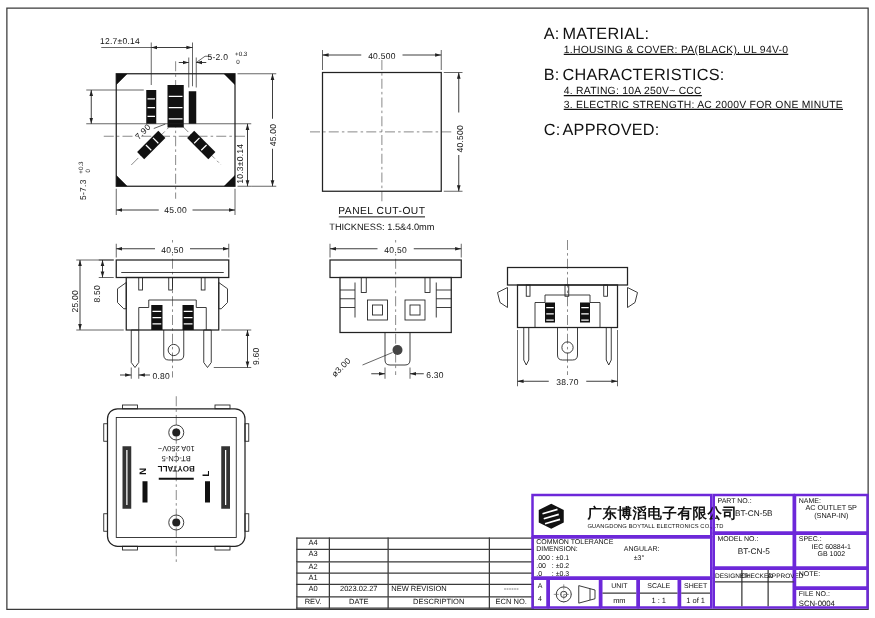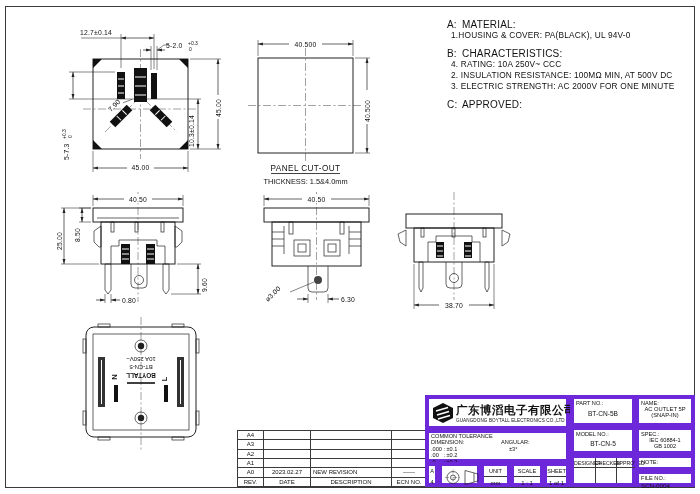--- a/index.html
+++ b/index.html
@@ -14,32 +14,32 @@
   .ol2{fill:none;stroke:#222;stroke-width:.7;}
   .dim{stroke:#222;stroke-width:.7;fill:none;}
   .ext{stroke:#222;stroke-width:.55;fill:none;}
   .cl{stroke:#555;stroke-width:.55;fill:none;stroke-dasharray:8 2.5 2 2.5;}
   .wst{stroke:#fff;stroke-width:1;}
   
   .spec{left:435px;top:12px;width:256px;}
   .spec-title{display:inline-block;font-family:"Liberation Serif",serif;font-style:italic;
     font-weight:bold;font-size:12.5px;letter-spacing:.6px;border-bottom:1.4px solid #111;
     padding-bottom:1px;margin-bottom:8px;}
-  .spec-head{font-size:10px;letter-spacing:.2px;margin-top:7px;margin-left:12px;}
+  .spec-head{font-size:13px;letter-spacing:.2px;margin-top:7px;}
   .spec-head .lbl{display:inline-block;width:15px;}
-  .spec-item{font-size:8.3px;letter-spacing:.2px;margin-left:16px;line-height:11px;}
+  .spec-item{font-size:8.3px;letter-spacing:.2px;margin-left:16px;line-height:11px;text-decoration:underline;}
   
   .rev-table{position:absolute;left:237px;top:430px;width:189px;height:57px;
     border-collapse:collapse;table-layout:fixed;}
   .rev-table td{border:1px solid #3a3a3a;font-size:6px;height:8px;padding:0 2px;
     text-align:center;overflow:hidden;white-space:nowrap;}
   .rev-table td.l{text-align:left;}
   
   .tblock{left:425px;top:395px;width:270px;height:92px;}
-  .cell{position:absolute;border:4px solid #6d28d9;box-sizing:border-box;font-size:6px;}
+  .cell{position:absolute;border:2px solid #6d28d9;box-sizing:border-box;font-size:6px;gap:16px;}
   .cl-lab{font-size:5.6px;padding:1px 0 0 2px;}
   .cl-val{text-align:center;font-size:6.6px;}
   .company{display:flex;align-items:center;padding:2px 1px;}
   .c-cn{font-size:11.5px;font-weight:bold;letter-spacing:.5px;white-space:nowrap;}
   .c-en{font-size:4.6px;letter-spacing:.1px;white-space:nowrap;}
   .tol-line{font-size:5.6px;line-height:6.4px;padding-left:2px;white-space:pre;}
   .hdr3{position:absolute;top:0;height:10px;border-right:1px solid #3a3a3a;
     border-bottom:1px solid #3a3a3a;font-size:5.2px;text-align:center;line-height:10px;box-sizing:border-box;}
   .szhdr{font-size:5.6px;text-align:center;border-bottom:1px solid #3a3a3a;height:10px;line-height:10px;}
   .szval{font-size:6px;text-align:center;line-height:12px;}
@@ -319,21 +319,20 @@
 
   <div class="abs spec">
     <div class="spec-head">
       <span class="lbl">A:</span><span>MATERIAL:</span>
     </div>
     <div class="spec-item">1.HOUSING &amp; COVER: PA(BLACK), UL 94V-0</div>
     <div class="spec-head">
       <span class="lbl">B:</span><span>CHARACTERISTICS:</span>
     </div>
     <div class="spec-item">4. RATING: 10A 250V~ CCC</div>
-    <div class="spec-item">2. INSULATION RESISTANCE: 100MΩ MIN, AT 500V DC</div>
     <div class="spec-item">3. ELECTRIC STRENGTH: AC 2000V FOR ONE MINUTE</div>
     <div class="spec-head">
       <span class="lbl">C:</span><span>APPROVED:</span>
     </div>
   </div>
 
   <table class="rev-table">
     <colgroup>
         <col style="width:26px">
         <col style="width:47px">

